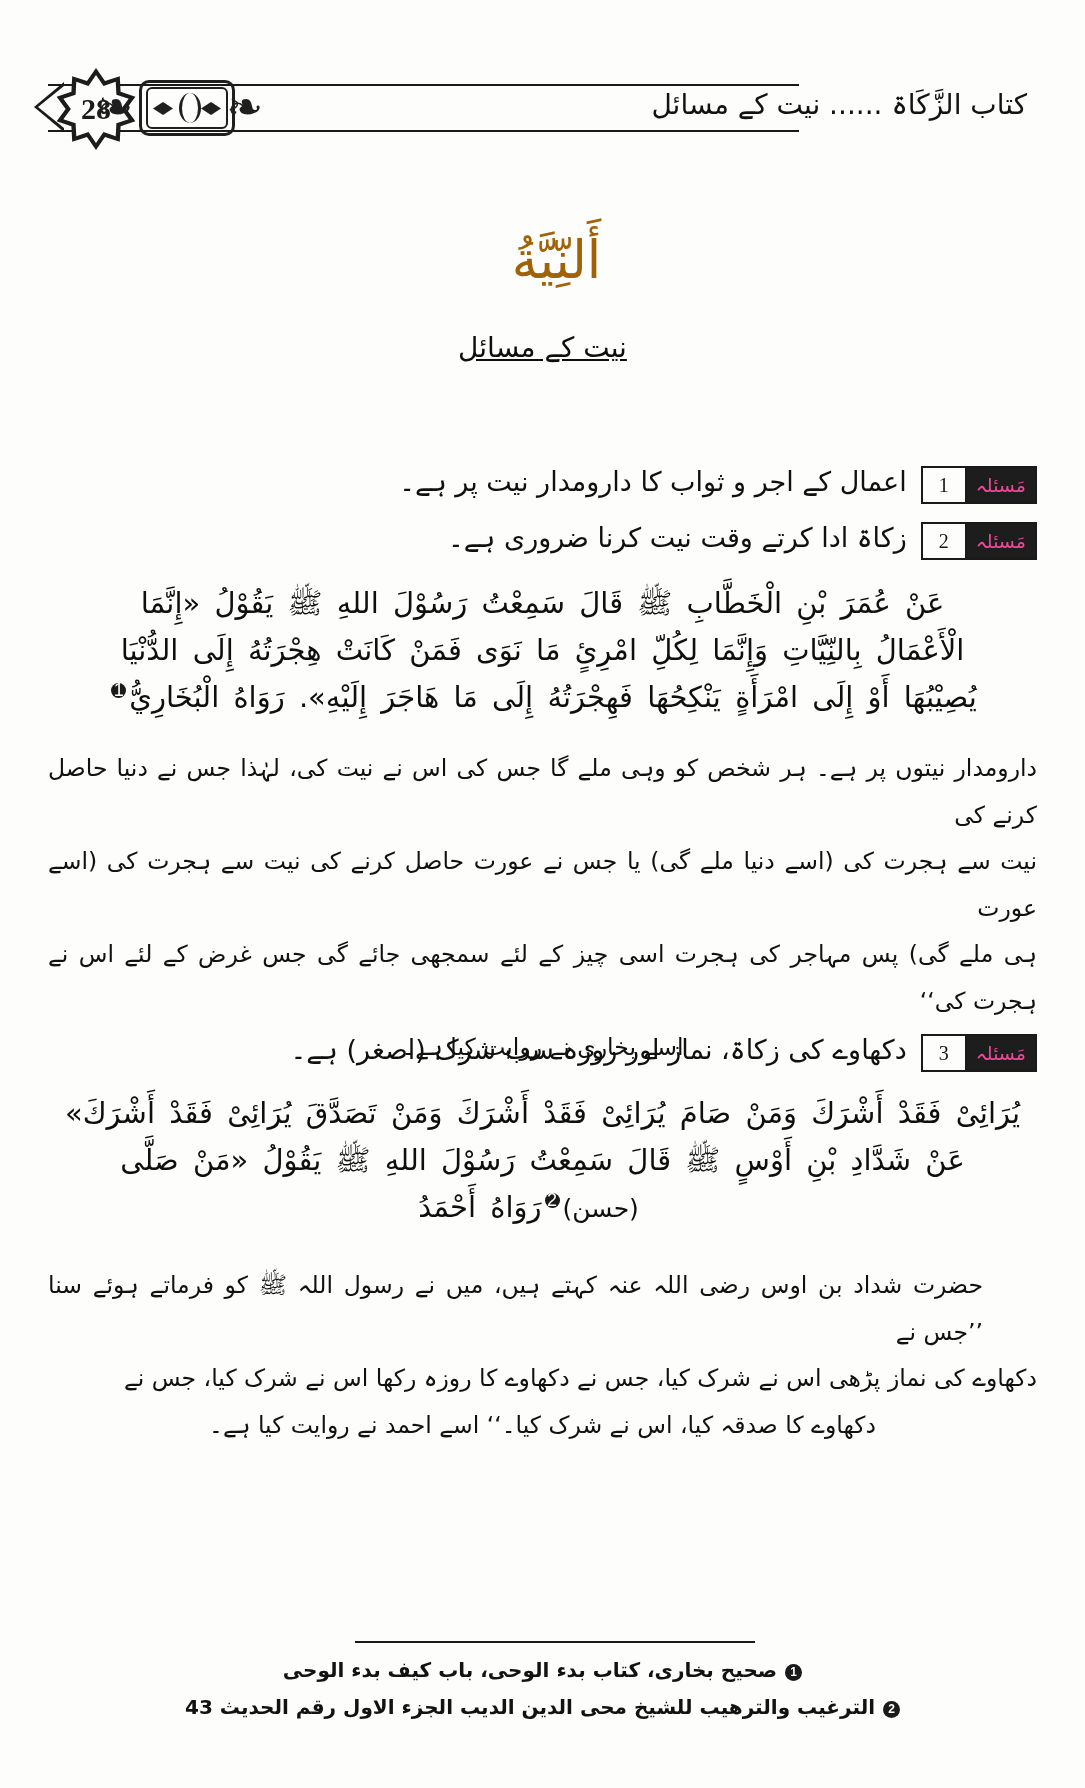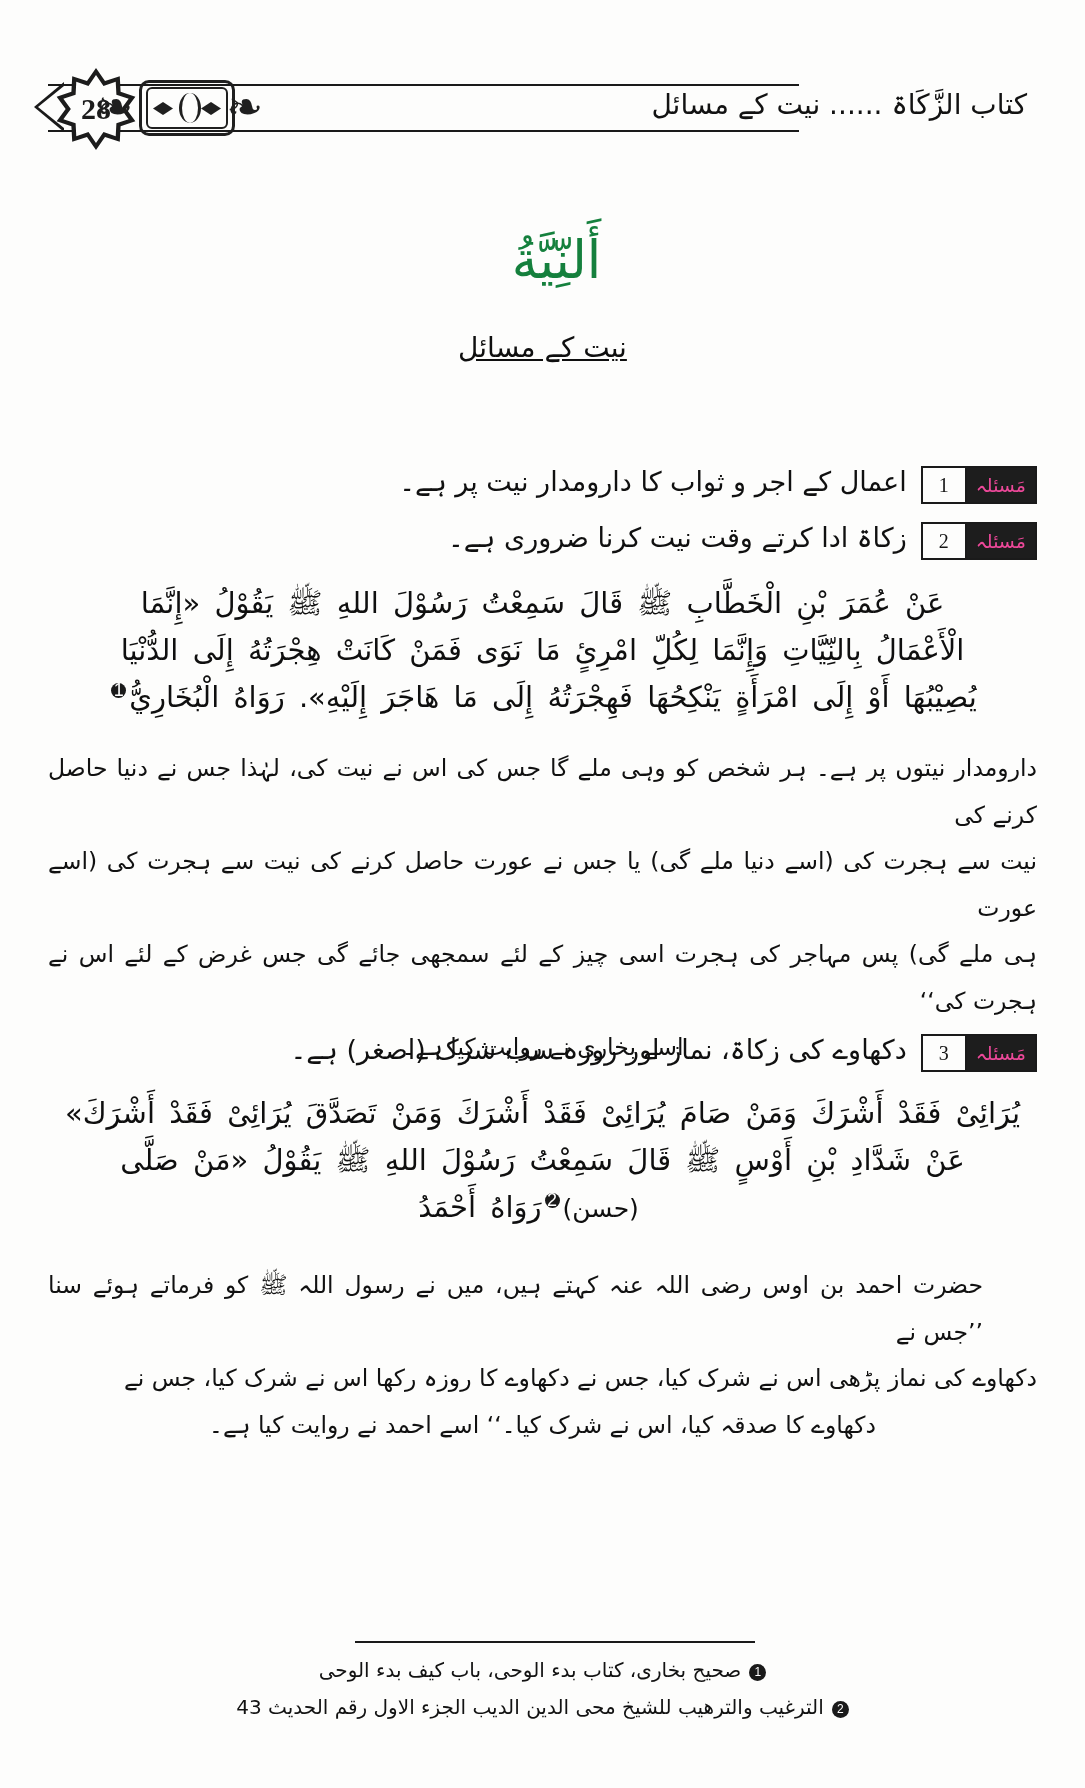--- a/index.html
+++ b/index.html
@@ -132,21 +132,21 @@
   .orn-fl-l{left:-20px;}
 
   
   .arabic-title{
     position:absolute;
     top:228px; left:0; right:0;
     text-align:center;
     font-size:52px;
     line-height:1.25;
     font-family:"DejaVu Sans", sans-serif;
-    color:#15803d;
+    color:#a16207;
     margin-left:28px;
   }
   .urdu-title{
     position:absolute;
     top:330px; left:0; right:0;
     text-align:center;
     font-size:28px;
     line-height:1.3;
     color:#0f0f0f;
     text-decoration:underline;
@@ -249,20 +249,21 @@
     position:absolute;
     top:1652px; right:48px; left:48px;
     font-size:20px;
     line-height:1.85;
     color:#121212;
     text-align:center;
   }
   .fn{
     display:block;
     white-space:nowrap;
+    font-weight:bold;
   }
   .fn-mark{
     display:inline-block;
     width:17px;height:17px;line-height:17px;
     border-radius:50%;
     background:#1a1a1a;color:#fff;
     font-size:12px;
     text-align:center;
     font-family:"Liberation Sans", sans-serif;
     margin-left:8px;
@@ -341,21 +342,21 @@
 
   <div class="arabic-block" style="top:1090px;">
     <div>يُرَائِىْ فَقَدْ أَشْرَكَ وَمَنْ صَامَ يُرَائِىْ فَقَدْ أَشْرَكَ وَمَنْ تَصَدَّقَ يُرَائِىْ فَقَدْ أَشْرَكَ»</div>
     <div>عَنْ شَدَّادِ بْنِ أَوْسٍ ﷺ قَالَ سَمِعْتُ رَسُوْلَ اللهِ ﷺ يَقُوْلُ «مَنْ صَلَّى</div>
     <div>
       <span class="grade">(حسن)</span><span class="sup">2</span><span>رَوَاهُ أَحْمَدُ</span>
     </div>
   </div>
 
   <div class="urdu-block" style="top:1262px;">
-    <div class="indent">حضرت احمد بن اوس رضی اللہ عنہ کہتے ہیں، میں نے رسول اللہ ﷺ کو فرماتے ہوئے سنا ’’جس نے</div>
+    <div class="indent">حضرت شداد بن اوس رضی اللہ عنہ کہتے ہیں، میں نے رسول اللہ ﷺ کو فرماتے ہوئے سنا ’’جس نے</div>
     <div>دکھاوے کی نماز پڑھی اس نے شرک کیا، جس نے دکھاوے کا روزہ رکھا اس نے شرک کیا، جس نے</div>
     <div class="tail">دکھاوے کا صدقہ کیا، اس نے شرک کیا۔‘‘ اسے احمد نے روایت کیا ہے۔</div>
   </div>
 
   <div class="fn-rule"></div>
   <div class="footnotes">
     <div class="fn">
       <span class="fn-mark">1</span><span>صحیح بخاری، کتاب بدء الوحی، باب کیف بدء الوحی</span>
     </div>
     <div class="fn">

